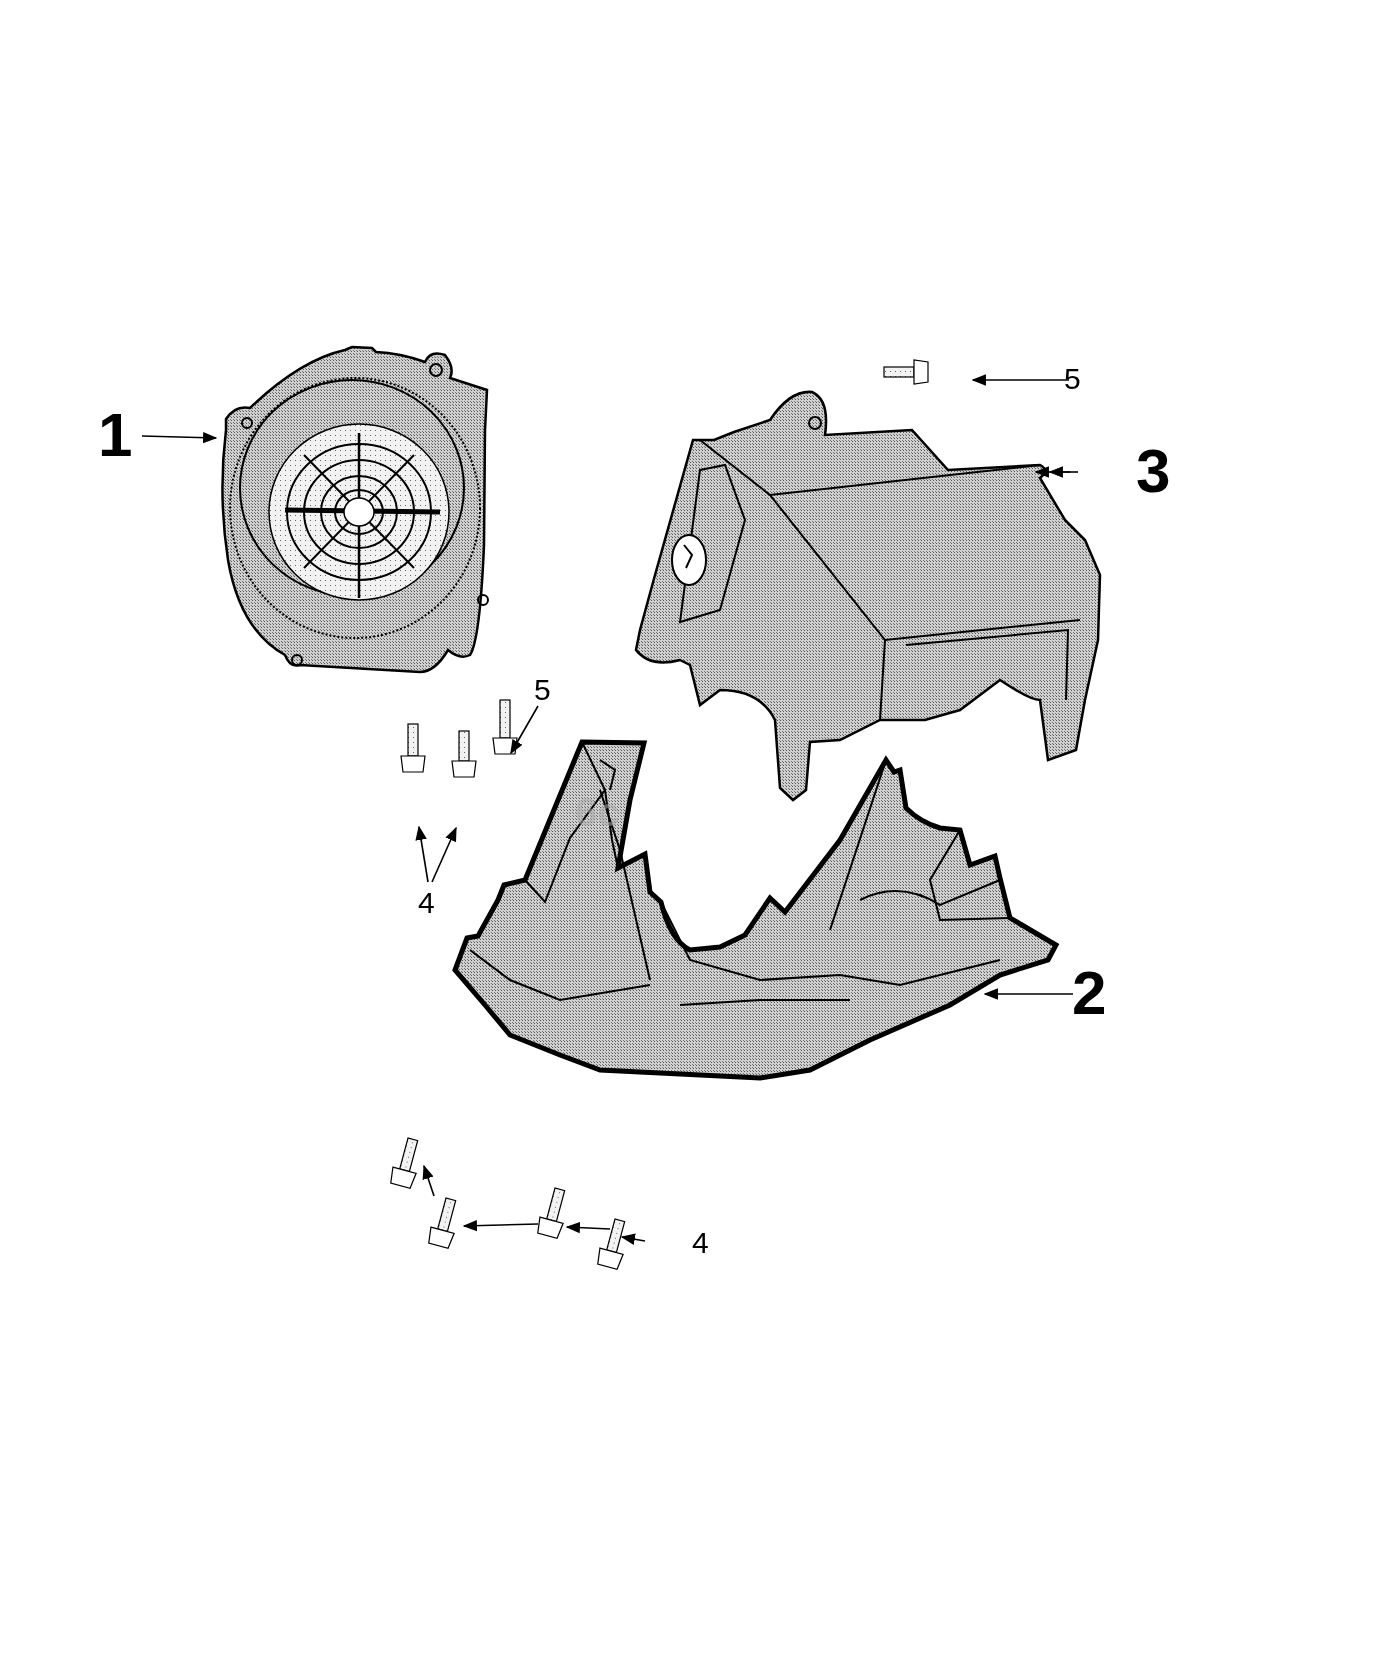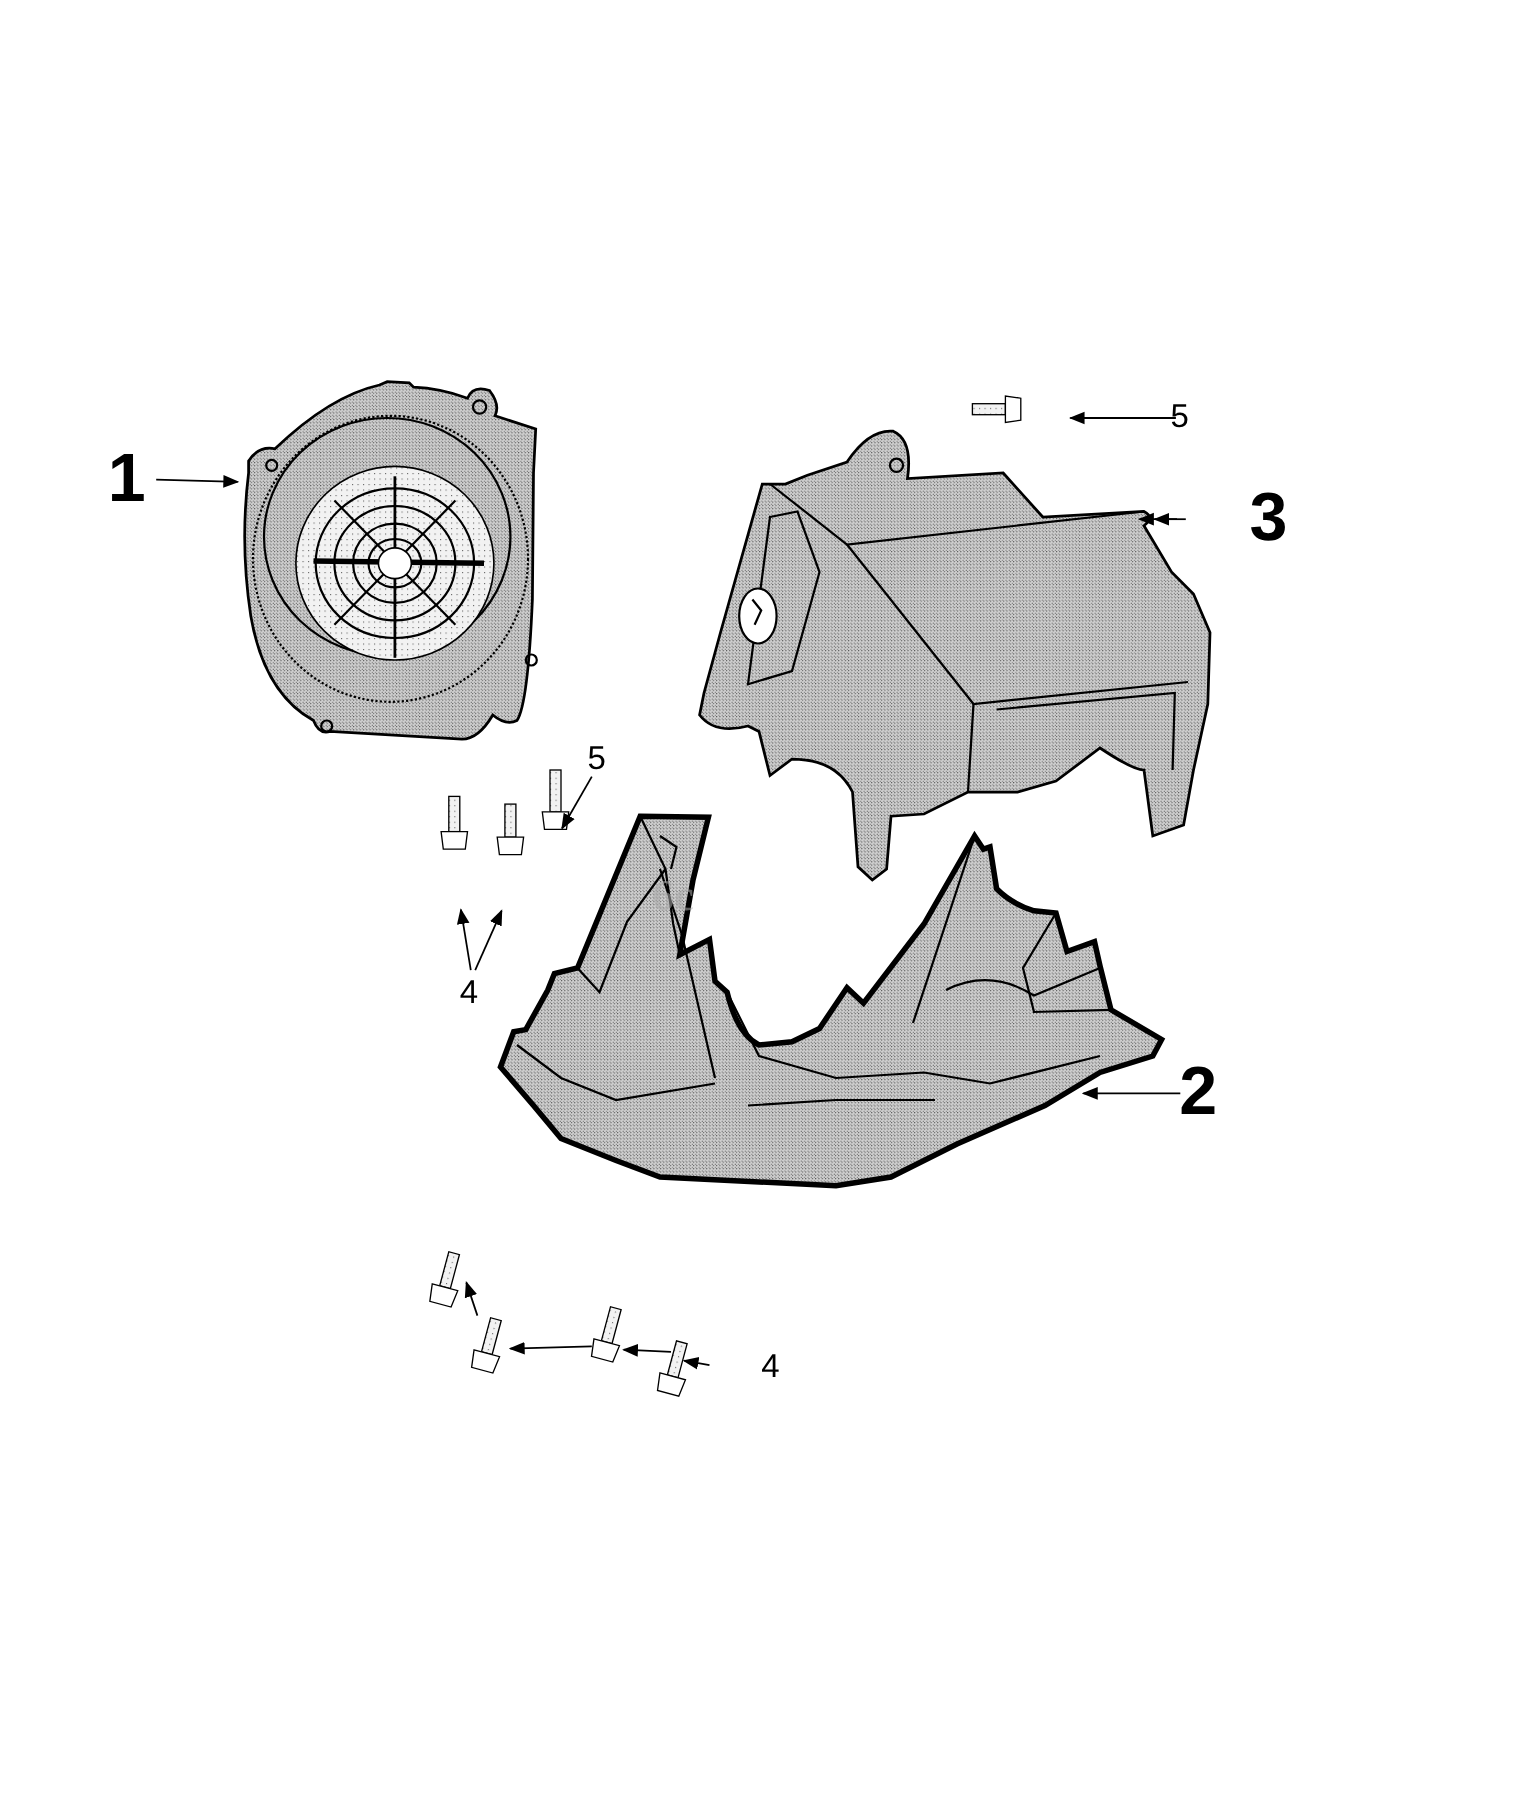--- a/index.html
+++ b/index.html
@@ -124,21 +124,21 @@
     <line class="leader" x1="538" y1="706" x2="511" y2="753" marker-end="url(#arrow)"></line>
     <line class="leader" x1="428" y1="882" x2="419" y2="827" marker-end="url(#arrow)"></line>
     <line class="leader" x1="432" y1="882" x2="456" y2="828" marker-end="url(#arrow)"></line>
     <line class="leader" x1="645" y1="1241" x2="622" y2="1237" marker-end="url(#arrow)"></line>
     <line class="leader" x1="610" y1="1229" x2="567" y2="1227" marker-end="url(#arrow)"></line>
     <line class="leader" x1="538" y1="1224" x2="464" y2="1226" marker-end="url(#arrow)"></line>
     <line class="leader" x1="434" y1="1196" x2="424" y2="1166" marker-end="url(#arrow)"></line>
   </g>
 </svg>
 
-<span class="watermark" style="left:593px; top:790px;font-family:Liberation Serif, serif;">6c</span>
+<span class="watermark" style="left:575px; top:790px;">6c</span>
 
 <span class="label label-big" style="left:98px; top:404px;">1</span>
 <span class="label label-big" style="left:1072px; top:962px;">2</span>
 <span class="label label-big" style="left:1136px; top:440px;">3</span>
 <span class="label label-small" style="left:418px; top:888px;">4</span>
 <span class="label label-small" style="left:692px; top:1228px;">4</span>
 <span class="label label-small" style="left:1064px; top:364px;">5</span>
 <span class="label label-small" style="left:534px; top:675px;">5</span>
 
 </body></html>

